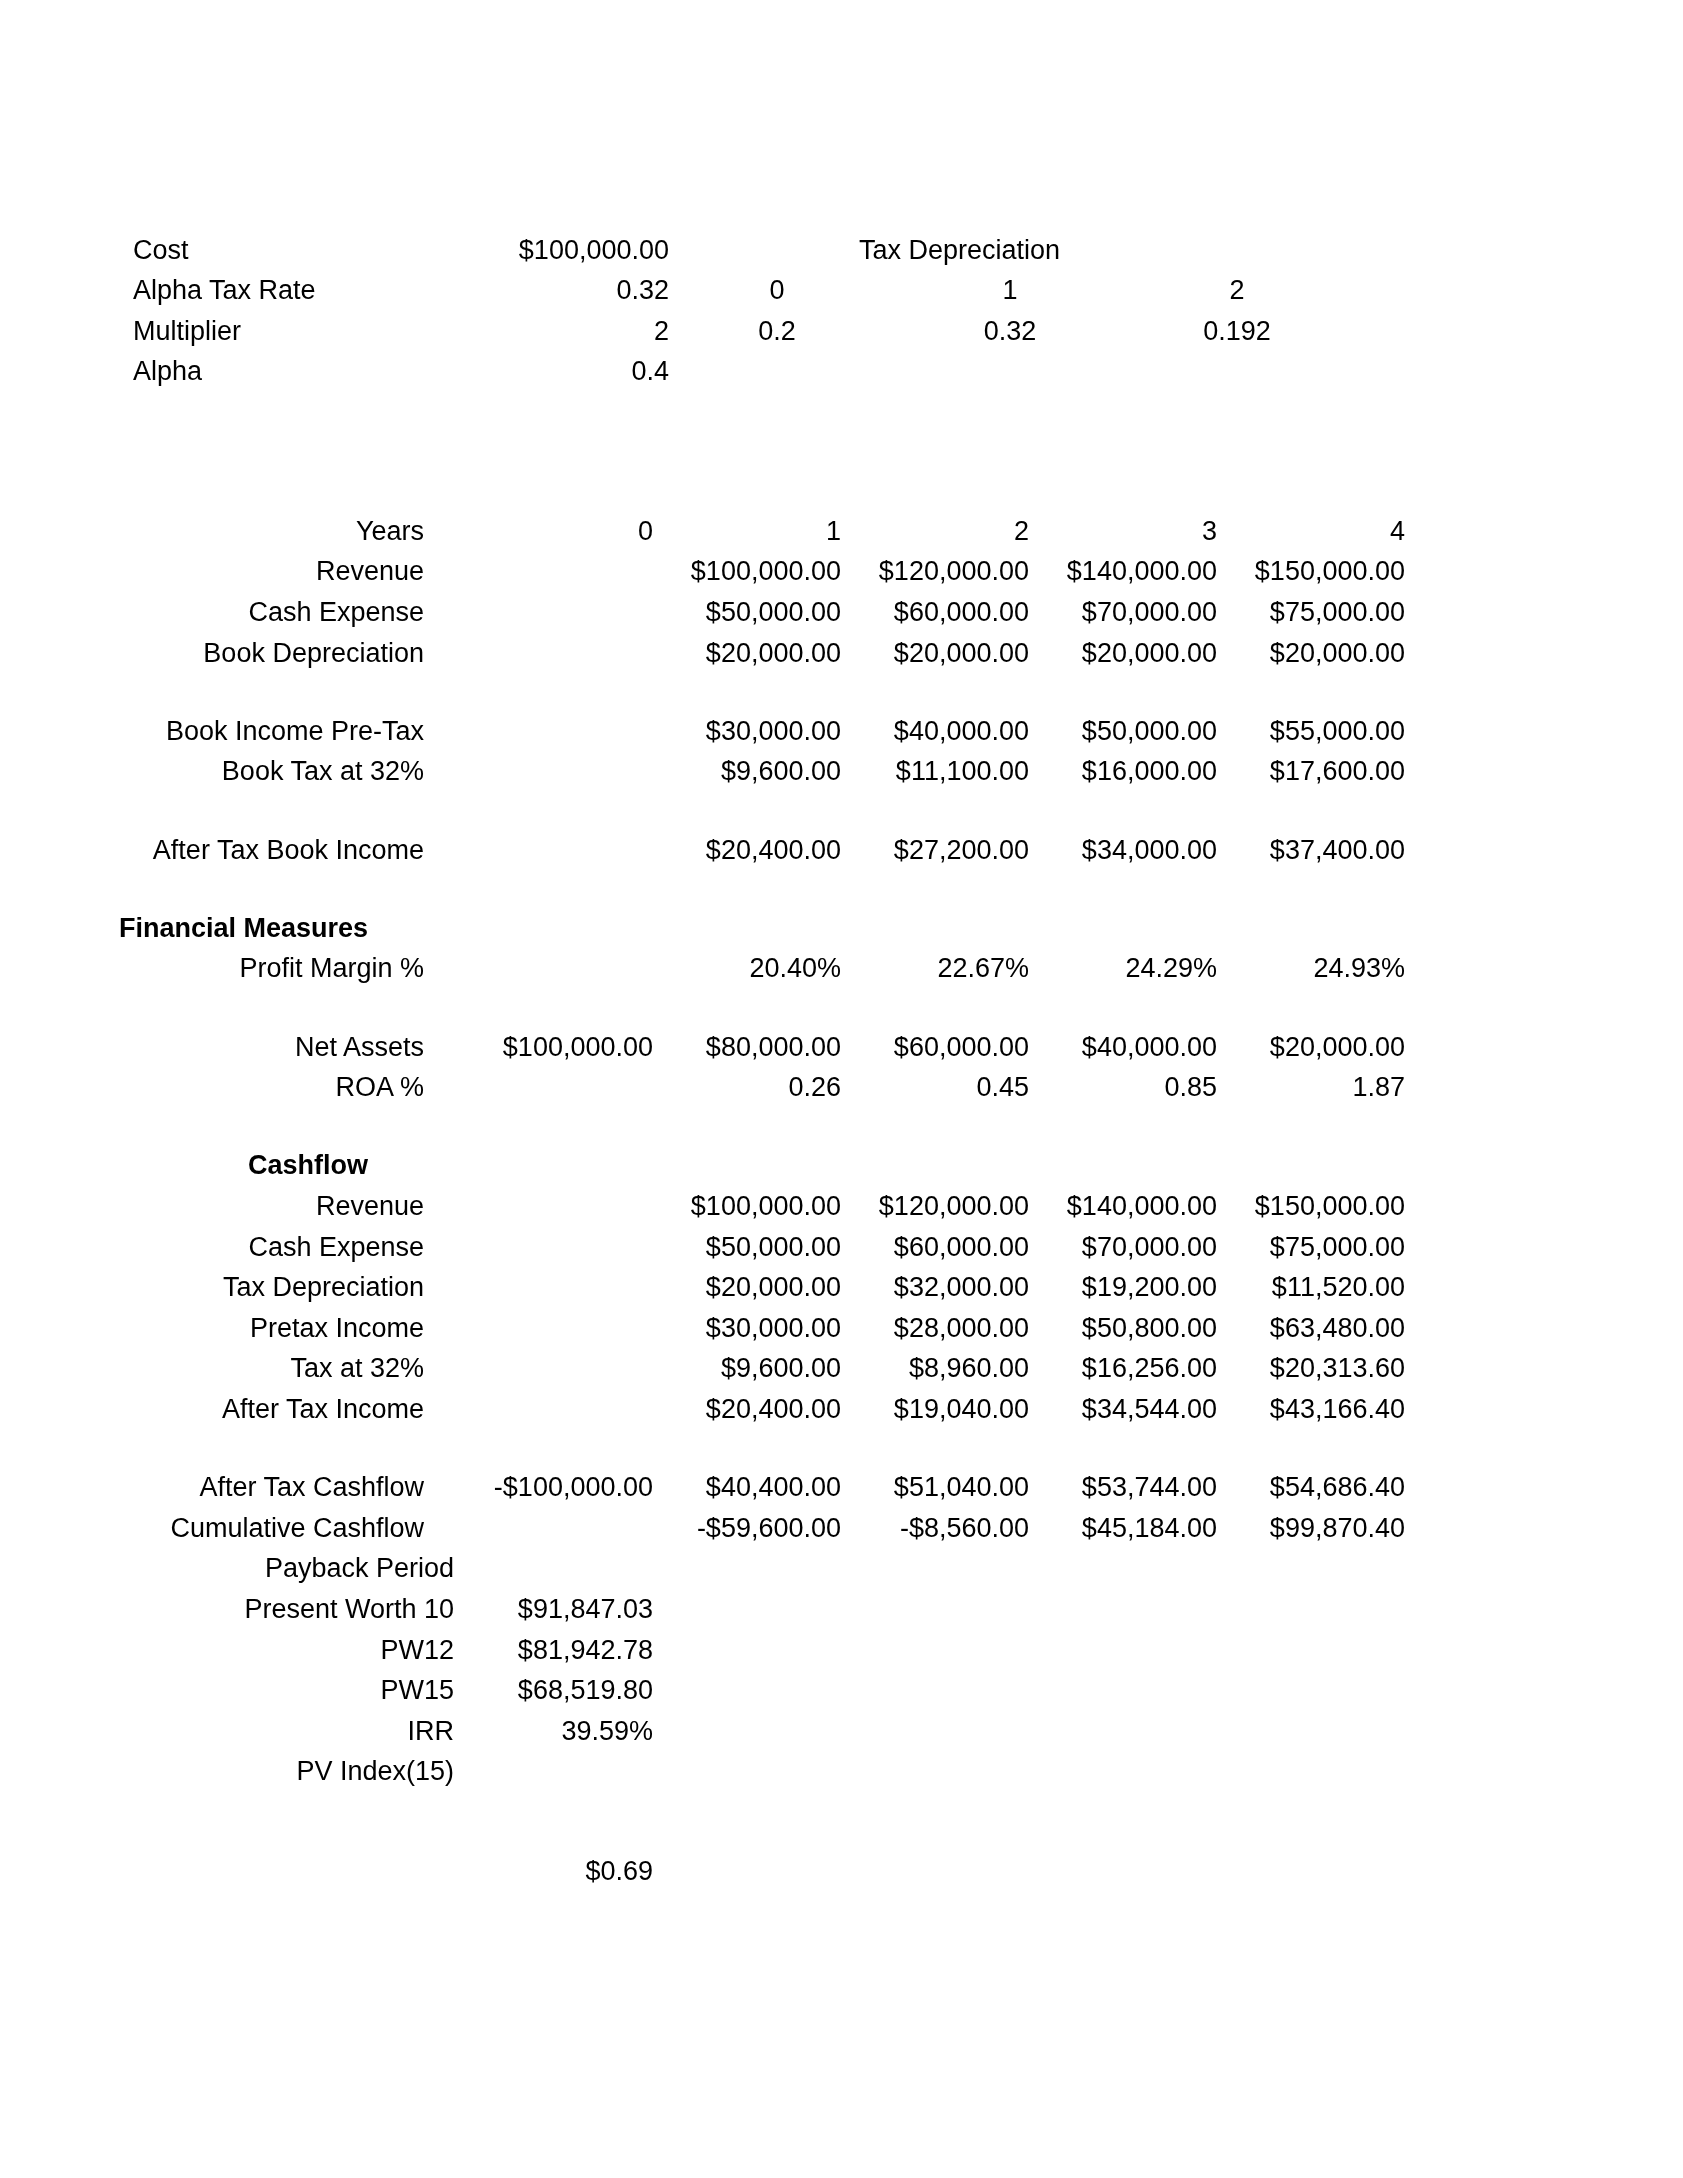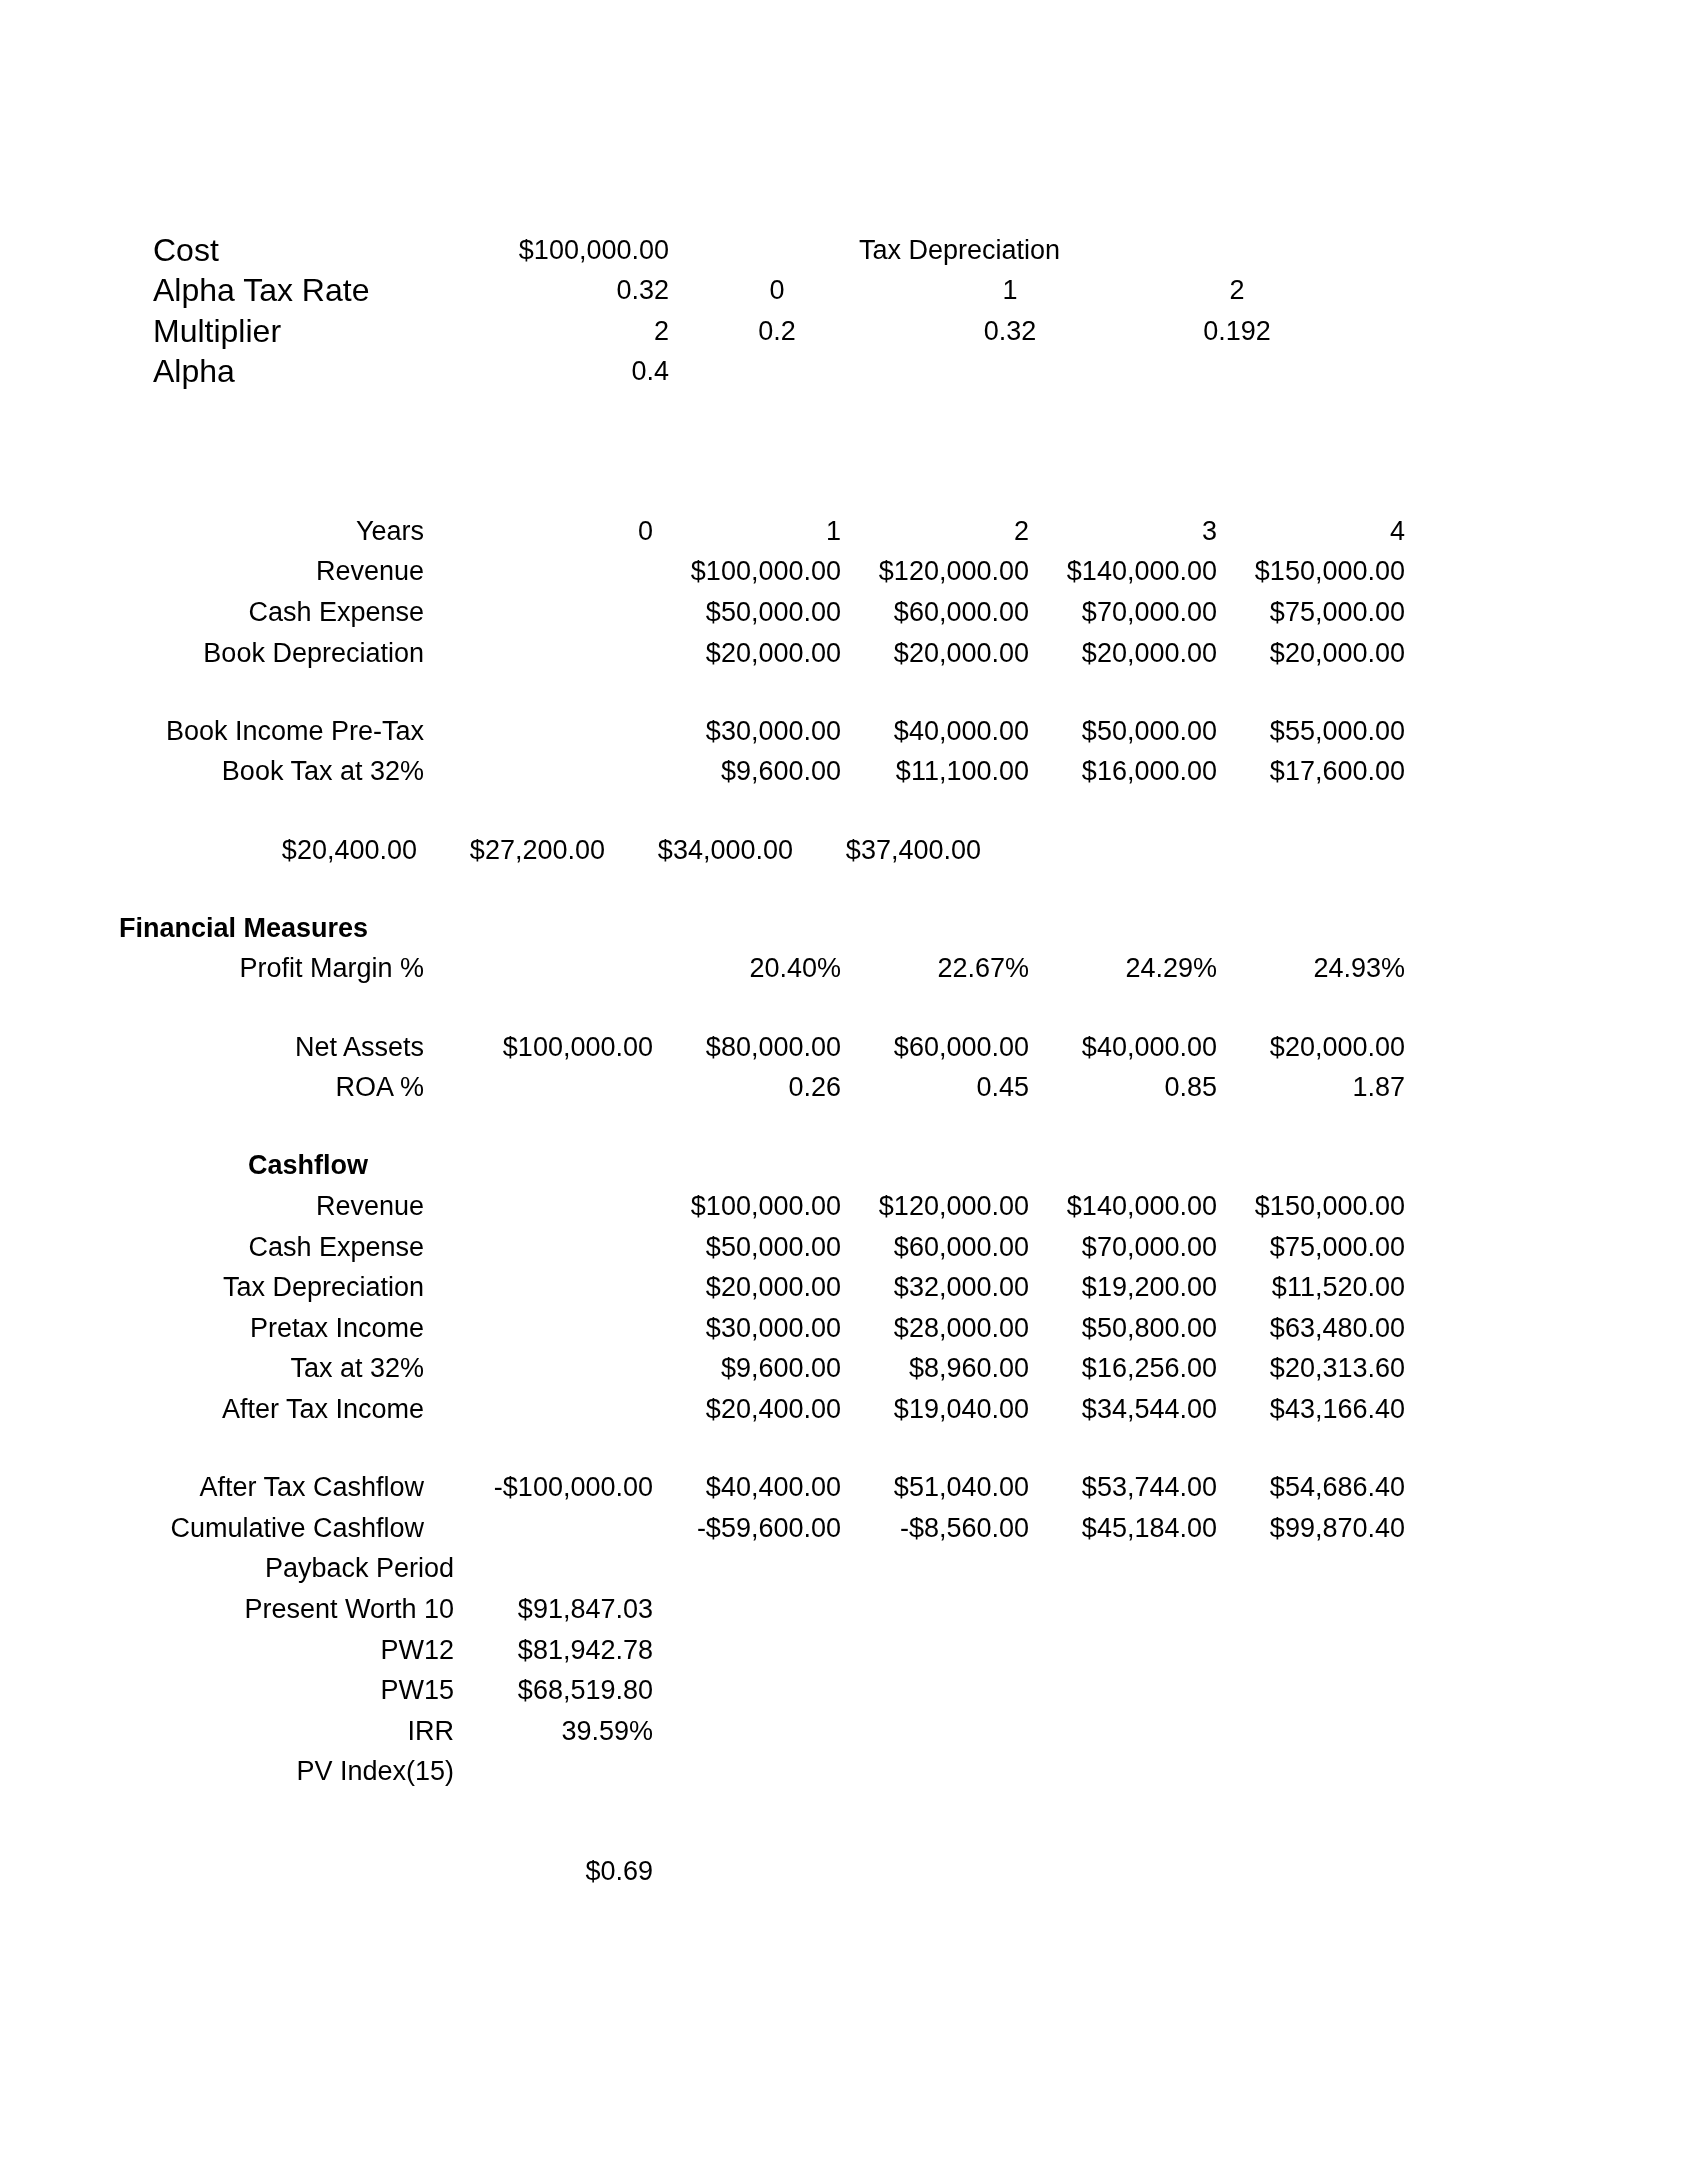--- a/index.html
+++ b/index.html
@@ -50,22 +50,22 @@
     line-height: 41px;
     white-space: nowrap;
     padding-right: 6px;
     box-sizing: border-box;
   }
   .c0 { width: 235px; padding-right: 6px; }
 
   
   .p-lbl {
     position: absolute;
-    left: 153px;
-    font-size: 32px;
+    left: 133px;
+    font-size: 27px;
     line-height: 41px;
     white-space: nowrap;
     text-align: center;
   }
   .p-val {
     position: absolute;
     left: 0;
     width: 669px;
     text-align: right;
     font-size: 27px;
@@ -190,20 +190,21 @@
   <div class="row" style="top:751px">
     <div class="lbl r">Book Tax at 32%</div>
     <div class="c c0"></div>
     <div class="c">$9,600.00</div>
     <div class="c">$11,100.00</div>
     <div class="c">$16,000.00</div>
     <div class="c">$17,600.00</div>
   </div>
 
   <div class="row" style="top:830px">
+    <div class="lbl r">After Tax Book Income</div>
     <div class="c c0"></div>
     <div class="c">$20,400.00</div>
     <div class="c">$27,200.00</div>
     <div class="c">$34,000.00</div>
     <div class="c">$37,400.00</div>
   </div>
 
   <div class="row" style="top:908px">
     <div class="lbl l bold">Financial Measures</div>
   </div>

